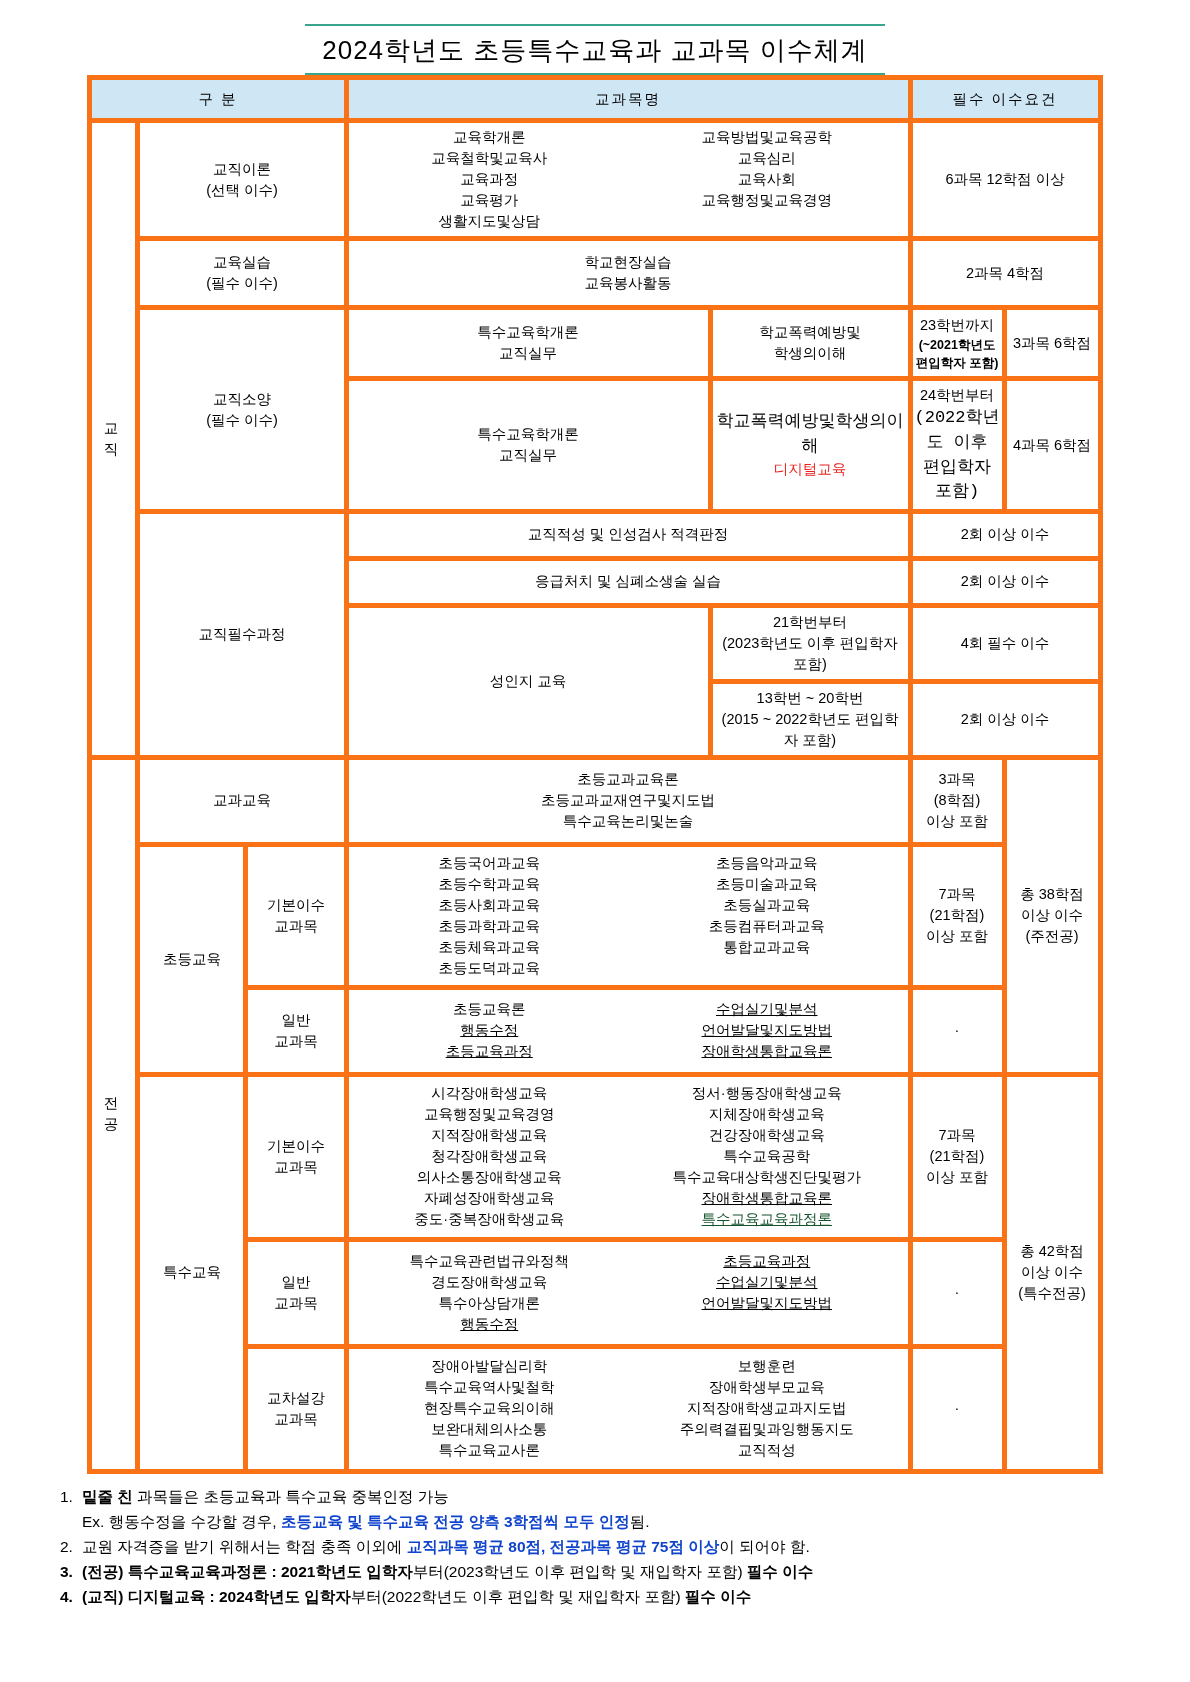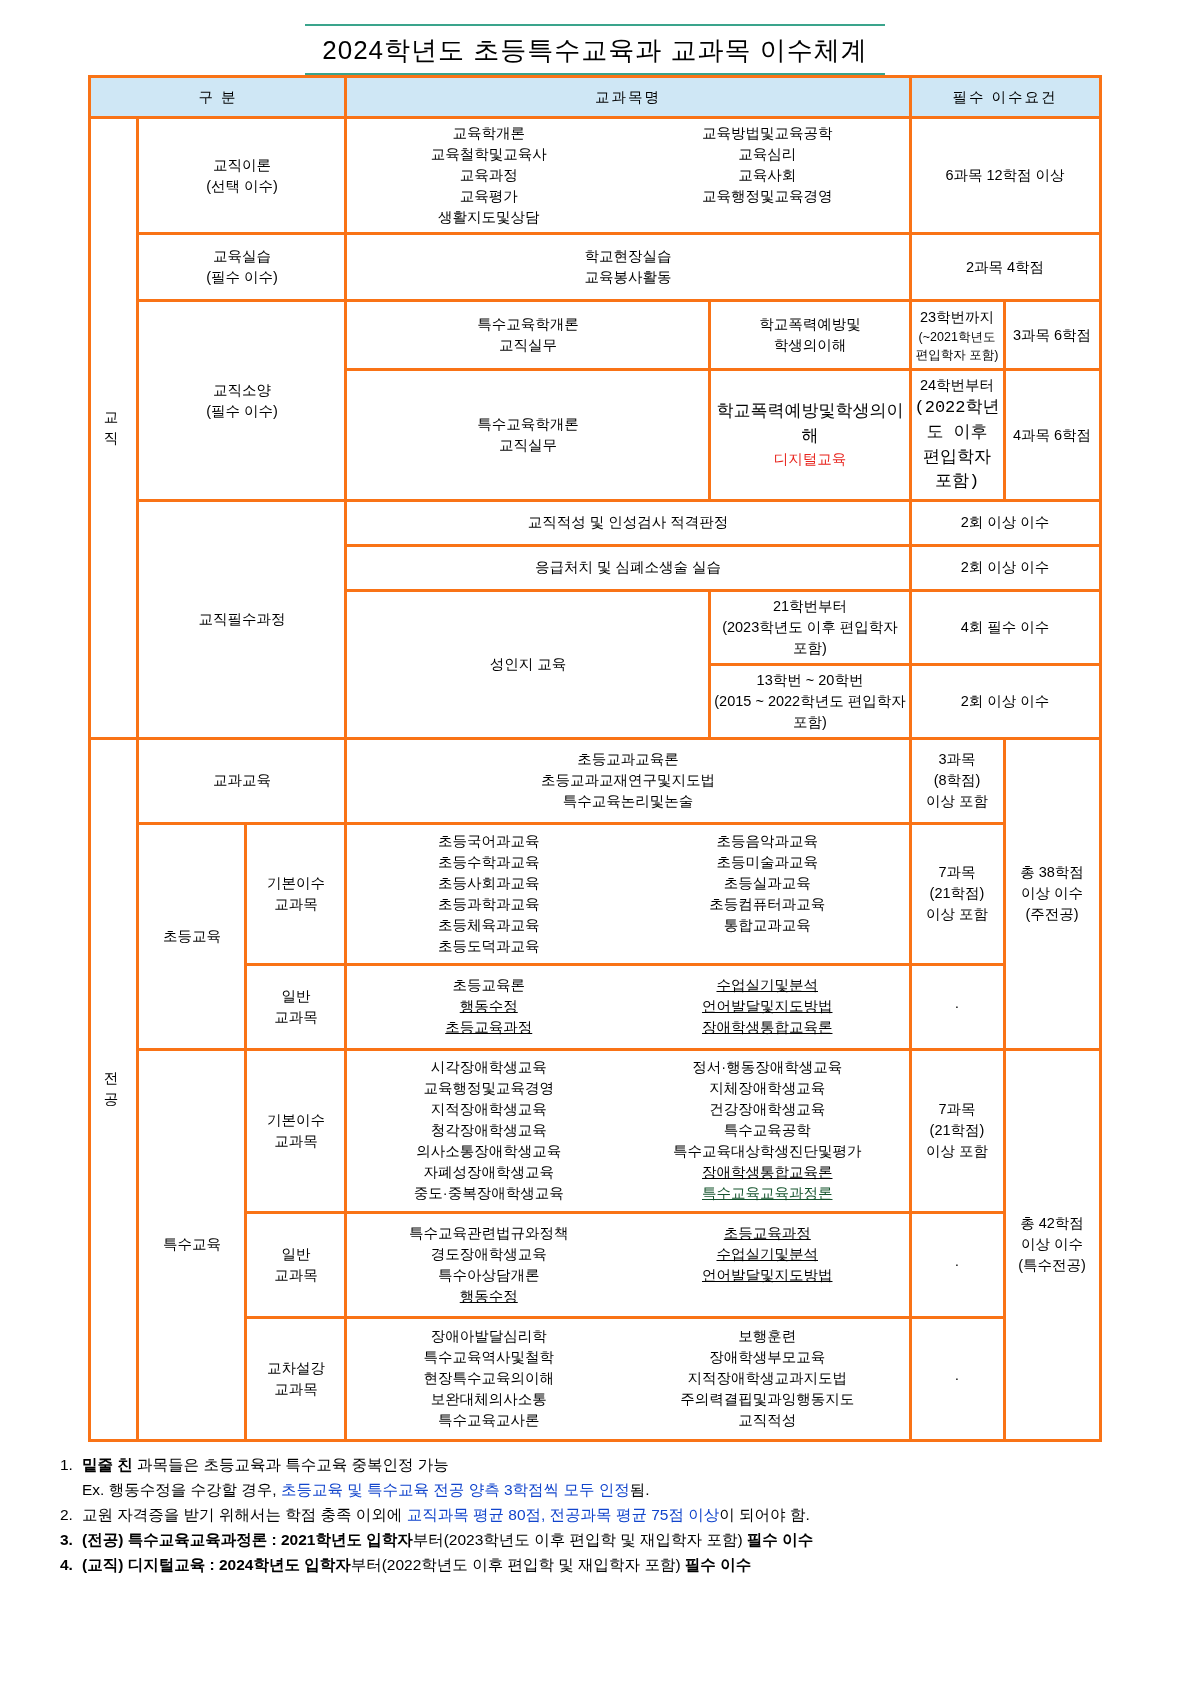--- a/index.html
+++ b/index.html
@@ -48,21 +48,21 @@
   }
 
   
   table.main {
     border-collapse: collapse;
     width: 1010px;
     margin: 0 auto;
     table-layout: fixed;
   }
   table.main td, table.main th {
-    border: 3px solid #f97316;
+    border: 5px solid #f97316;
     text-align: center;
     vertical-align: middle;
     font-size: 14.5px;
     line-height: 1.45;
     padding: 4px 2px;
     font-weight: normal;
   }
   .hdr {
     background: #cfe7f5;
     font-size: 16px;
@@ -82,21 +82,21 @@
   .col {
     display: flex;
     flex-direction: column;
     align-items: center;
   }
   .col.left { width: 50%; justify-content: center; }
   .col.right { width: 50%; }
   .u { text-decoration: underline; }
   .red { color: #e8231c; }
   .red.u { color: #14532d; text-decoration: underline; }
-  .small { font-size: 12.5px; }
+  .small { font-size: 12.5px; font-weight: bold; }
   .smaller { font-size: 17px; font-family: Liberation Mono, monospace; }
   .dot { font-size: 16px; }
   .line { display: block; }
 
   
   .notes {
     width: 1090px;
     margin: 10px auto 0 auto;
     font-size: 15.5px;
     line-height: 1.62;
@@ -105,21 +105,21 @@
   .note {
     display: flex;
     align-items: flex-start;
   }
   .note .num {
     width: 22px;
     flex: 0 0 22px;
   }
   .note .txt { flex: 1; }
   .b { font-weight: bold; }
-  .blue { color: #1144cc; font-weight: normal; }
+  .blue { color: #1144cc; font-weight: bold; }
 </style>
 </head>
 <body>
 
 <div class="page">
 
   <div class="title-wrap">
     <div class="title-rule"></div>
     <div class="doc-title">2024학년도 초등특수교육과 교과목 이수체계</div>
     <div class="title-rule bottom"></div>

